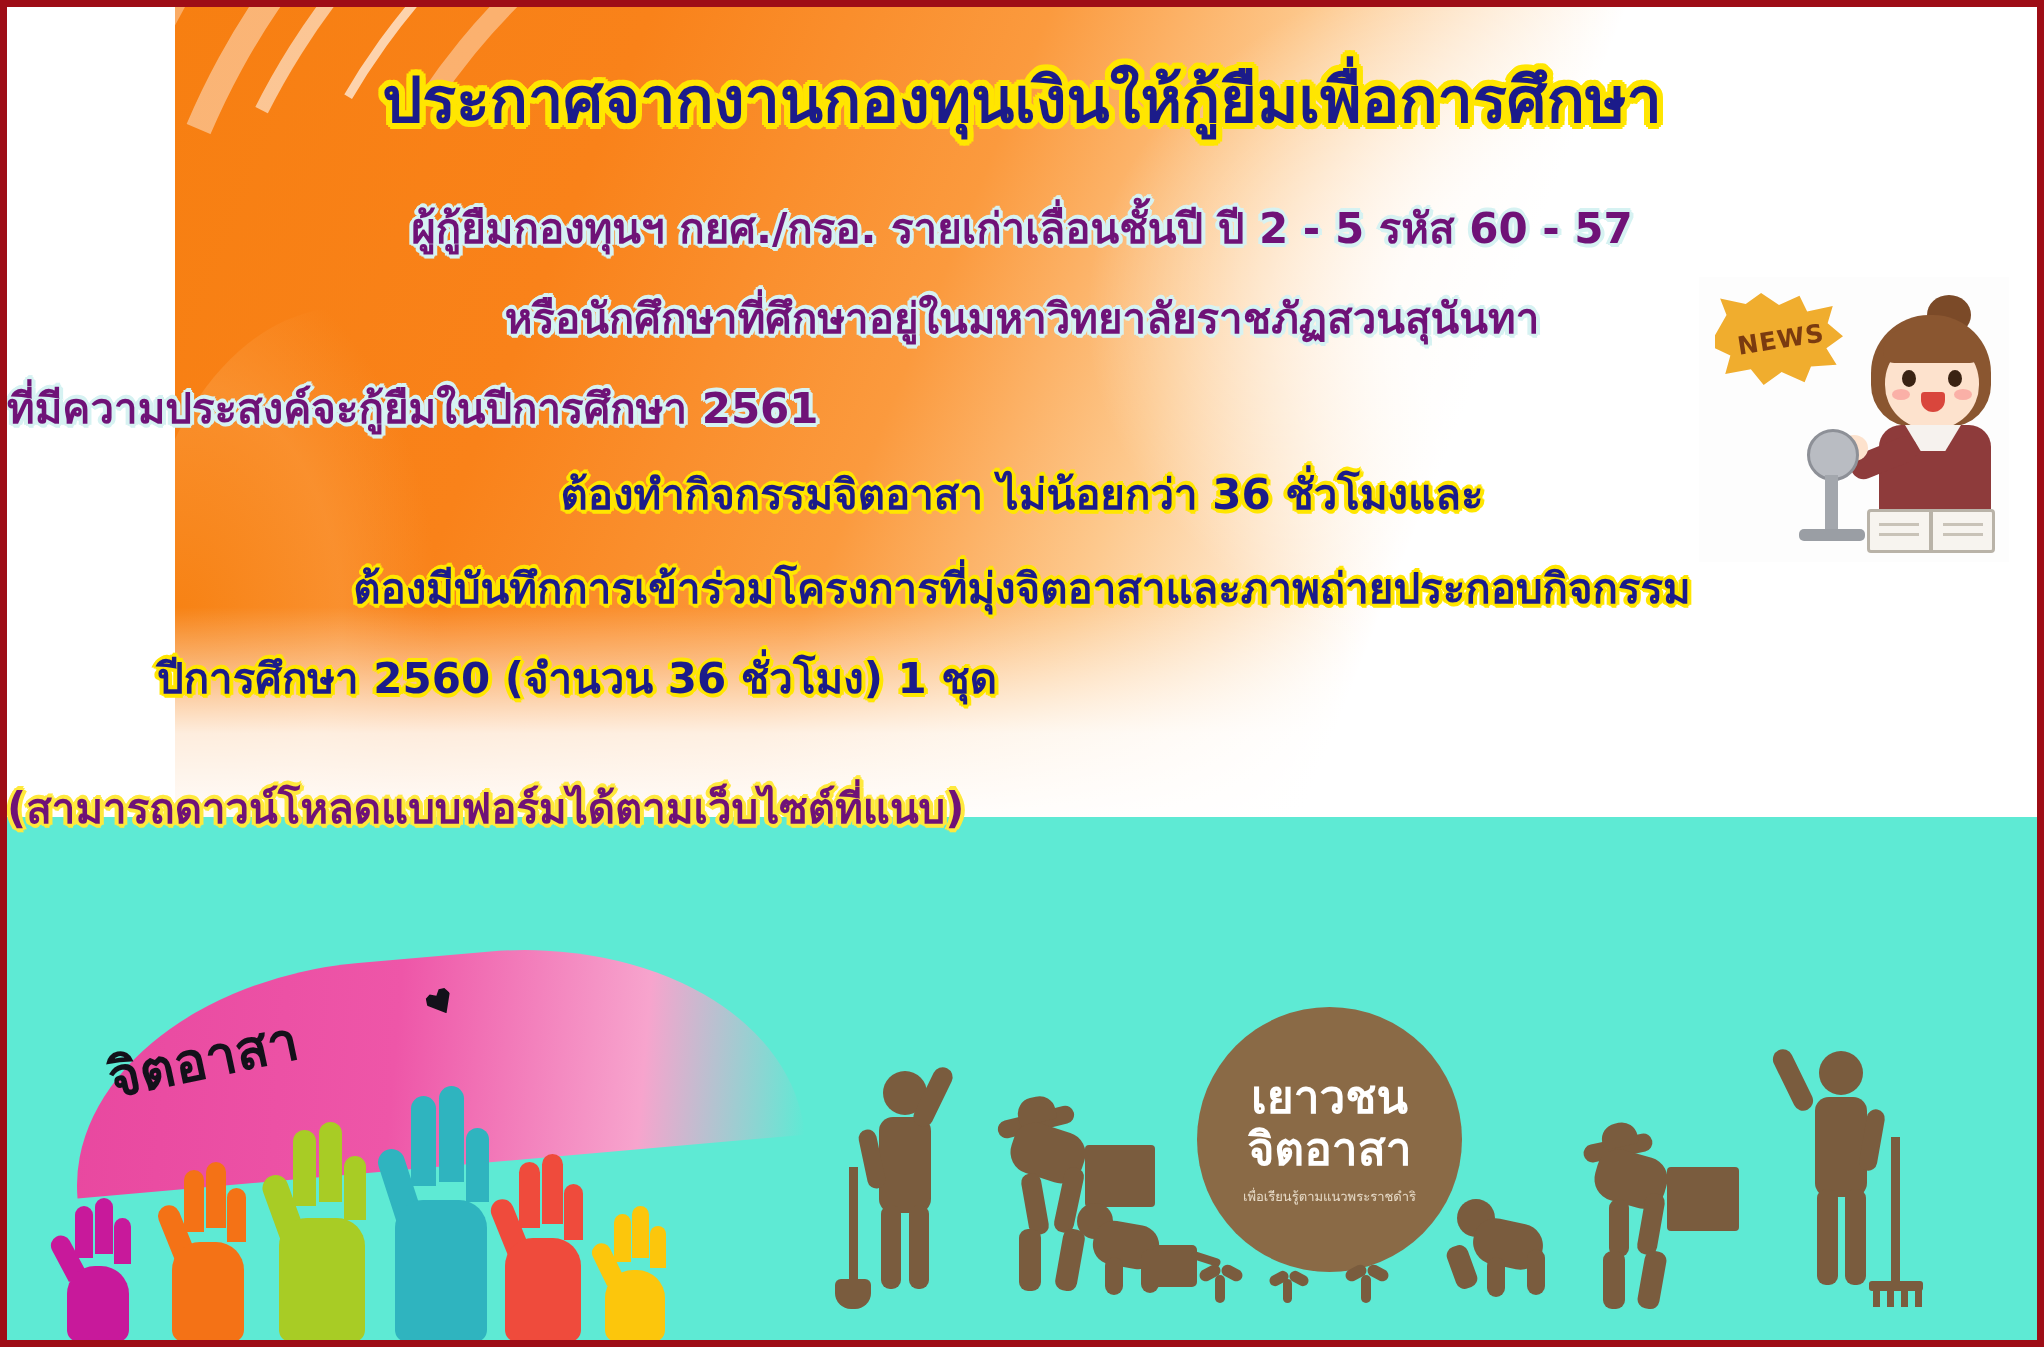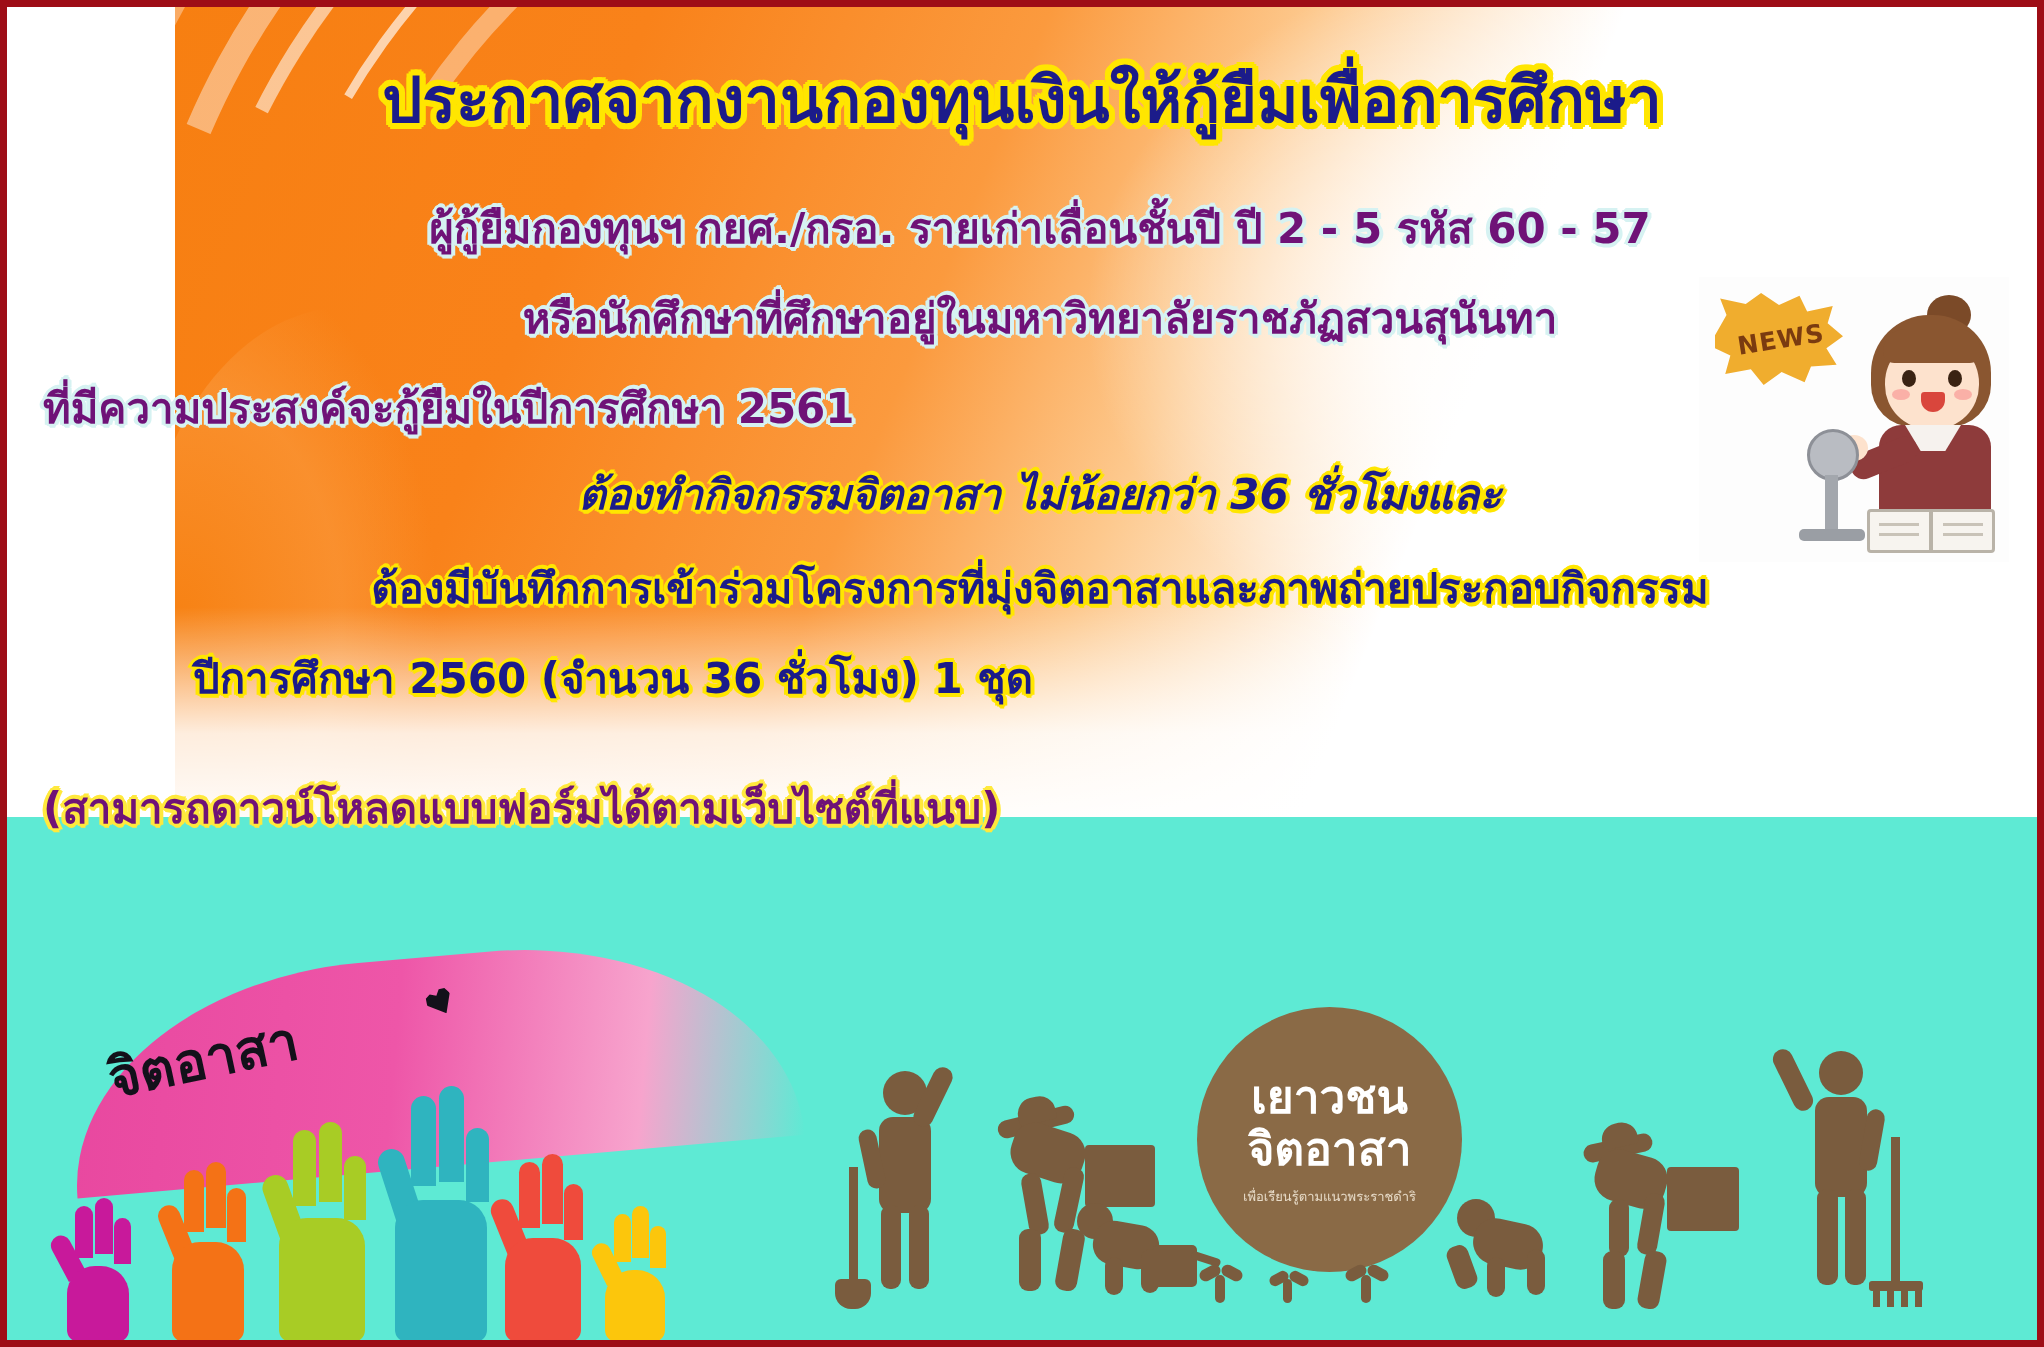--- a/index.html
+++ b/index.html
@@ -58,21 +58,21 @@
     color:#1b1b8a;
     letter-spacing:0px;
     white-space:nowrap;
     text-shadow:
        5px 0 0 #ffe600, -5px 0 0 #ffe600, 0 5px 0 #ffe600, 0 -5px 0 #ffe600,
        4px 4px 0 #ffe600, -4px 4px 0 #ffe600, 4px -4px 0 #ffe600, -4px -4px 0 #ffe600,
        6px 2px 0 #ffe600, -6px 2px 0 #ffe600, 2px 6px 0 #ffe600, 2px -6px 0 #ffe600,
        -6px -2px 0 #ffe600, 6px -2px 0 #ffe600, -2px 6px 0 #ffe600, -2px -6px 0 #ffe600;
   }
 
-  .line { position:absolute; white-space:nowrap; font-weight:bold; line-height:1.05;padding-left:36px; }
+  .line { position:absolute; white-space:nowrap; font-weight:bold; line-height:1.05; }
 
   
   .st-purple {
     color:#6f1277;
     text-shadow:
       3px 0 0 #d6f2f2, -3px 0 0 #d6f2f2, 0 3px 0 #d6f2f2, 0 -3px 0 #d6f2f2,
       2px 2px 0 #d6f2f2, -2px 2px 0 #d6f2f2, 2px -2px 0 #d6f2f2, -2px -2px 0 #d6f2f2,
       4px 1px 0 #d6f2f2, -4px 1px 0 #d6f2f2, 1px 4px 0 #d6f2f2, 1px -4px 0 #d6f2f2;
   }
   
@@ -188,21 +188,21 @@
   </div>
 
   <div class="title">ประกาศจากงานกองทุนเงินให้กู้ยืมเพื่อการศึกษา</div>
 
   <div class="line st-purple" style="left:0; right:0; top:200px; text-align:center; font-size:42px;">ผู้กู้ยืมกองทุนฯ กยศ./กรอ. รายเก่าเลื่อนชั้นปี ปี 2 - 5 รหัส 60 - 57</div>
 
   <div class="line st-purple" style="left:0; right:0; top:290px; text-align:center; font-size:42px;">หรือนักศึกษาที่ศึกษาอยู่ในมหาวิทยาลัยราชภัฏสวนสุนันทา</div>
 
   <div class="line st-purple" style="left:0; right:0; top:380px; text-align:left; font-size:42px;">ที่มีความประสงค์จะกู้ยืมในปีการศึกษา 2561</div>
 
-  <div class="line st-navy" style="left:0; right:0; top:466px; text-align:center; font-size:42px;font-style:italic;">ต้องทำกิจกรรมจิตอาสา ไม่น้อยกว่า 36 ชั่วโมงและ</div>
+  <div class="line st-navy" style="left:0; right:0; top:466px; text-align:center; font-size:42px;">ต้องทำกิจกรรมจิตอาสา ไม่น้อยกว่า 36 ชั่วโมงและ</div>
 
   <div class="line st-navy" style="left:0; right:0; top:560px; text-align:center; font-size:42px;">ต้องมีบันทึกการเข้าร่วมโครงการที่มุ่งจิตอาสาและภาพถ่ายประกอบกิจกรรม</div>
 
   <div class="line st-navy" style="left:150px; top:650px; font-size:42px;">ปีการศึกษา 2560   (จำนวน 36 ชั่วโมง) 1 ชุด</div>
 
   <div class="line st-purple-gold" style="left:0; right:0; top:780px; text-align:left; font-size:42px;">(สามารถดาวน์โหลดแบบฟอร์มได้ตามเว็บไซต์ที่แนบ)</div>
 
 
   <div class="news-pic">
     <div class="news-burst"></div>

